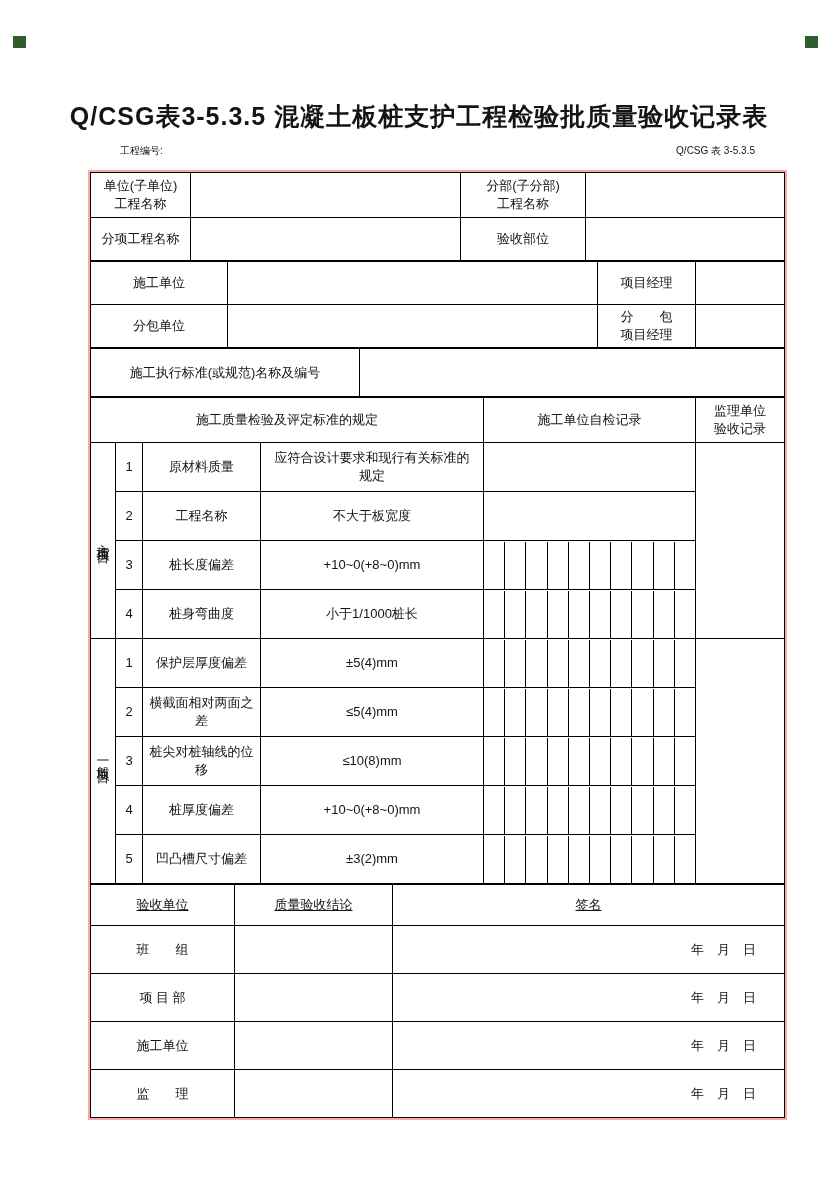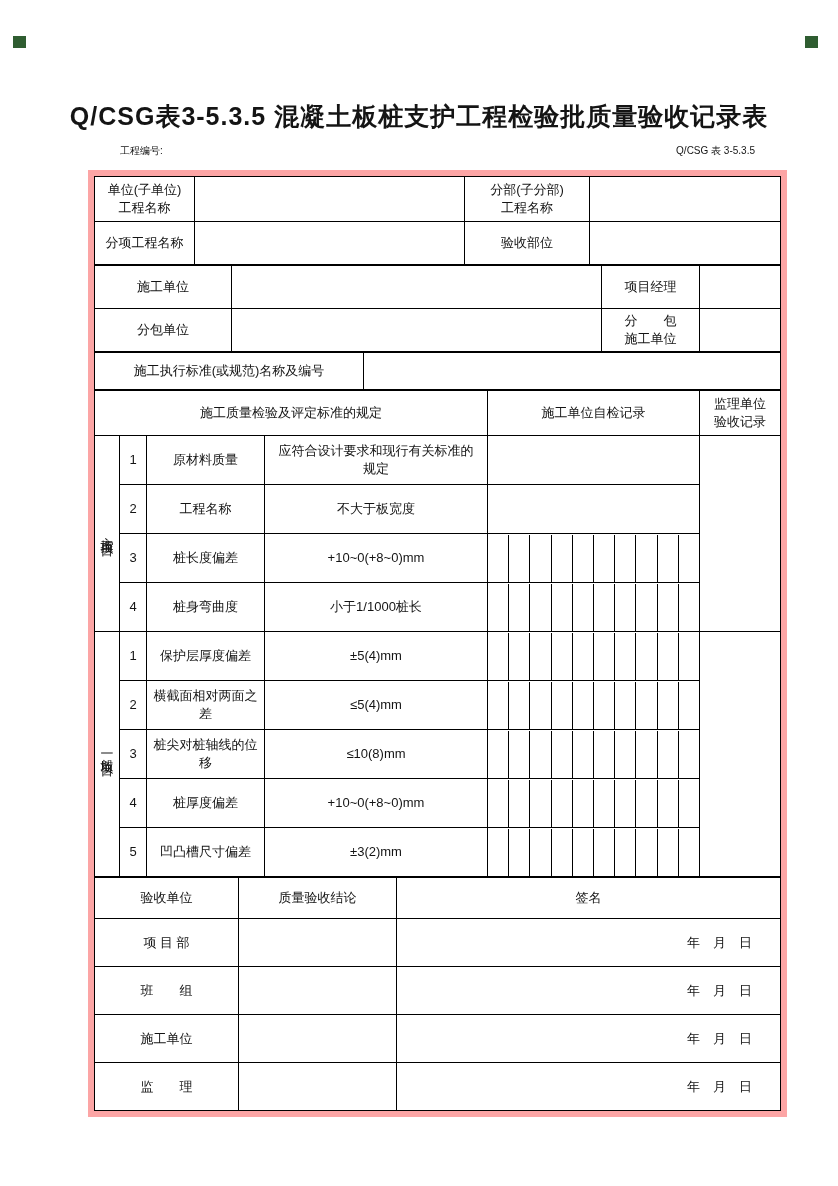--- a/index.html
+++ b/index.html
@@ -5,36 +5,36 @@
   html,body{margin:0;padding:0;background:#ffffff;}
   body{width:838px;height:1186px;font-family:"Liberation Sans",sans-serif;color:#141414;}
   .page{position:relative;width:838px;height:1186px;background:#fff;overflow:hidden;}
   .artifact{position:absolute;width:13px;height:12px;background:#2f5d31;}
   .artifact.left{left:13px;top:36px;}
   .artifact.right{left:805px;top:36px;}
   .title{position:absolute;top:100px;left:0;width:100%;text-align:center;
          font-size:25px;font-weight:bold;letter-spacing:1px;margin:0;}
   .meta{position:absolute;top:144px;left:120px;width:635px;display:flex;
         justify-content:space-between;font-size:10px;}
-  .form{position:absolute;left:88px;top:170px;width:699px;border:6px solid #fca5a5;
+  .form{position:absolute;left:88px;top:170px;width:699px;border:2px solid #fca5a5;
         box-sizing:border-box;background:#fff;}
   table{border-collapse:collapse;width:100%;table-layout:fixed;}
   td{border:1px solid #000;font-size:13px;text-align:center;vertical-align:middle;
      padding:1px 2px;overflow:hidden;line-height:1.35;}
   .pre{white-space:pre-line;}
   .std{padding:4px 8px;}
   .vcell{padding:0;}
   .vcell span{display:inline-block;writing-mode:vertical-lr;text-orientation:upright;
               letter-spacing:3px;line-height:1;}
   .sc{padding:0;}
   .subcells{display:flex;width:100%;height:47px;}
   .subcells div{flex:1 1 0;border-right:1px solid #000;}
   .subcells div:last-child{border-right:none;}
-  tr.rA1{height:45px;} tr.rA2{height:43px;} tr.rB{height:43px;} tr.rC{height:37px;}
-  tr.rHd{height:45px;} tr.rIt{height:49px;} tr.rEh{height:41px;} tr.rE{height:48px;}
+  tr.rA1{height:45px;} tr.rA2{height:43px;} tr.rB{height:43px;} tr.rC{height:48px;}
+  tr.rHd{height:45px;} tr.rIt{height:49px;} tr.rEh{height:41px;text-decoration:underline;} tr.rE{height:48px;}
   .datecell{text-align:right;padding-right:28px;}
 </style>
 </head>
 <body>
 
 <div class="page">
   <div class="artifact left"></div>
   <div class="artifact right"></div>
 
   <h1 class="title">Q/CSG表3-5.3.5 混凝土板桩支护工程检验批质量验收记录表</h1>
@@ -82,21 +82,21 @@
           <tr class="rB">
         <td>施工单位</td>
         <td></td>
         <td>项目经理</td>
         <td></td>
       </tr>
       <tr class="rB">
         <td>分包单位</td>
         <td></td>
         <td class="pre">分　　包
-施工单位</td>
+项目经理</td>
         <td></td>
       </tr>
     </tbody>
       </table>
 
     <table>
       <colgroup>
           <col style="width:269px">
           <col>
         </colgroup>
@@ -284,26 +284,26 @@
           <col style="width:158px">
           <col>
         </colgroup>
       <tbody>
           <tr class="rEh">
         <td>验收单位</td>
         <td>质量验收结论</td>
         <td>签名</td>
       </tr>
       <tr class="rE">
+        <td>班　　组</td>
+        <td></td>
+        <td class="datecell">年　月　日</td>
+      </tr>
+      <tr class="rE">
         <td>项 目 部</td>
-        <td></td>
-        <td class="datecell">年　月　日</td>
-      </tr>
-      <tr class="rE">
-        <td>班　　组</td>
         <td></td>
         <td class="datecell">年　月　日</td>
       </tr>
       <tr class="rE">
         <td>施工单位</td>
         <td></td>
         <td class="datecell">年　月　日</td>
       </tr>
       <tr class="rE">
         <td>监　　理</td>

